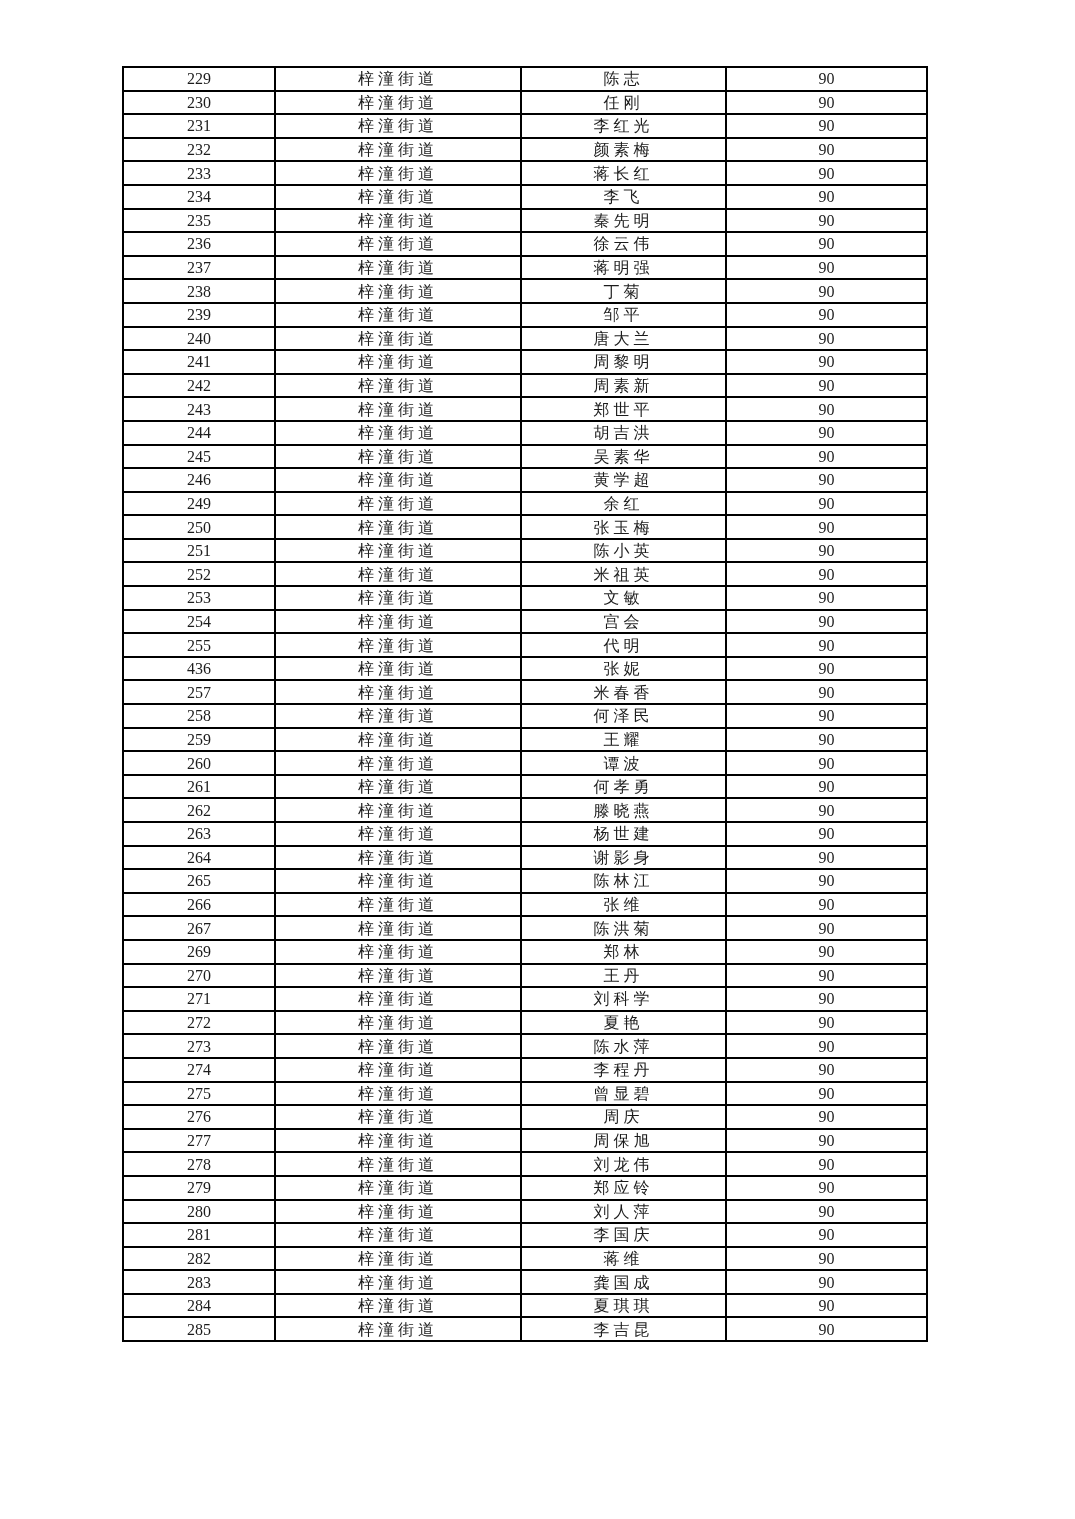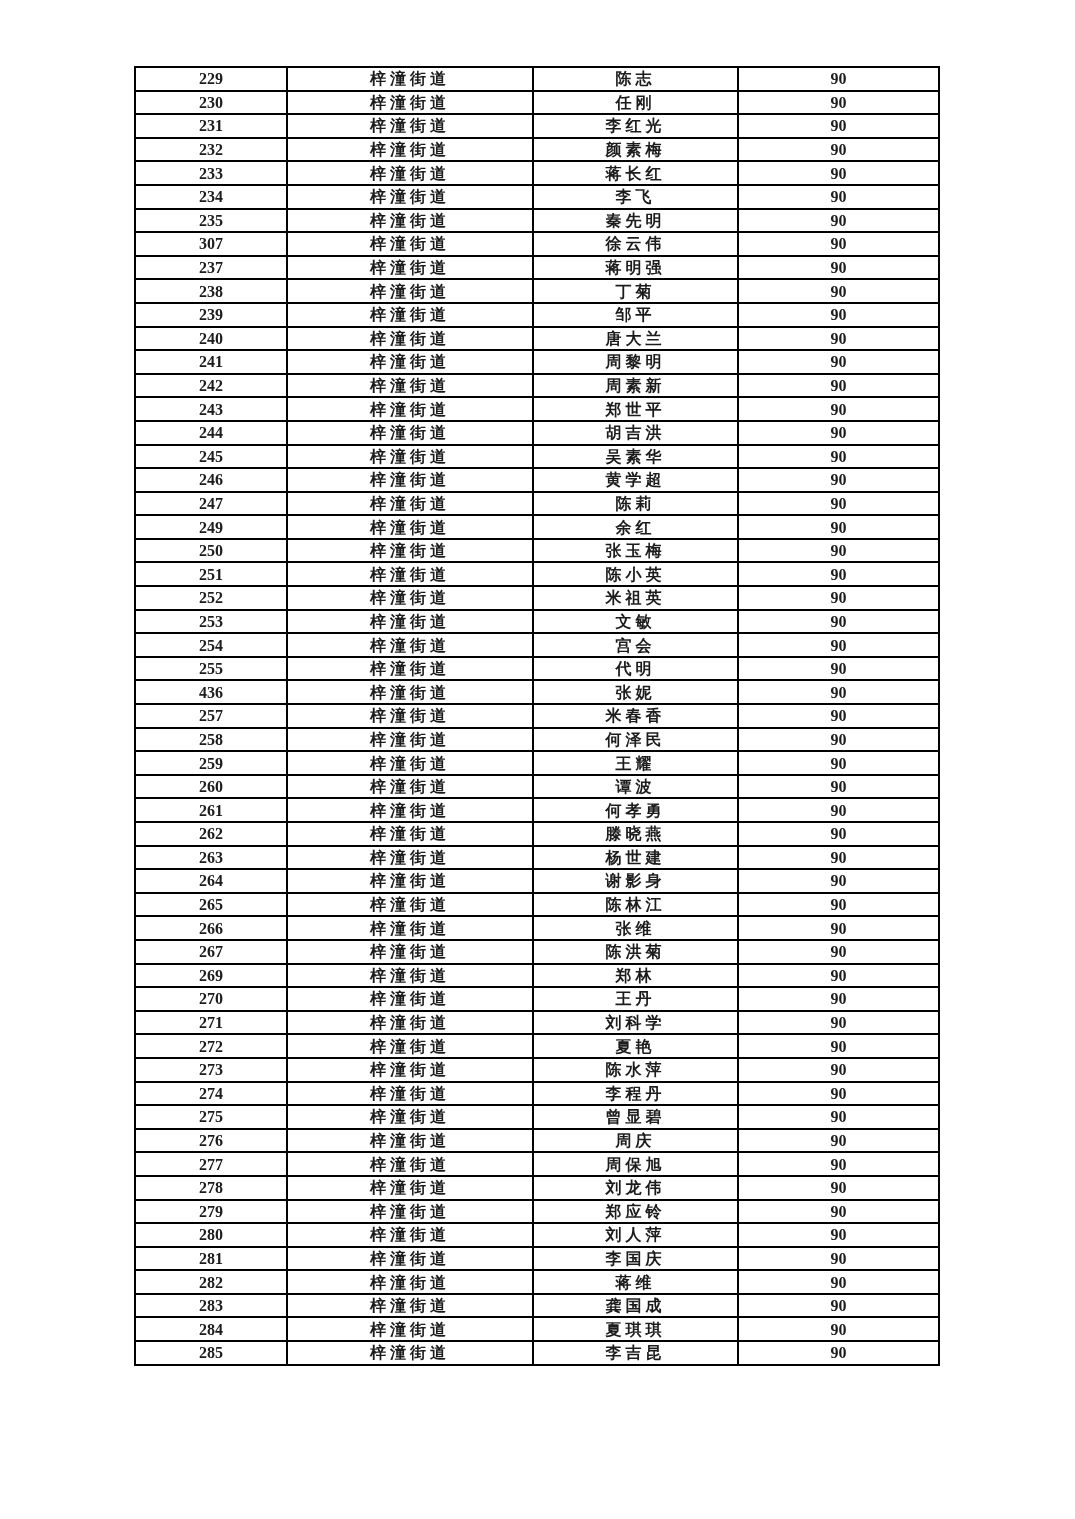--- a/index.html
+++ b/index.html
@@ -11,26 +11,25 @@
     position: relative;
     width: 1075px;
     height: 1519px;
     background: #ffffff;
     overflow: hidden;
     font-family: "Liberation Serif", "DejaVu Serif", serif;
     color: #1c1c1c;
   }
   table.roster {
     position: absolute;
-    left: 134px;
+    left: 122px;
     top: 66px;
     width: 800px;
     border-collapse: collapse;
     table-layout: fixed;
-    font-weight: bold;
   }
   table.roster td {
     border: 2px solid #000000;
     text-align: center;
     vertical-align: middle;
     padding: 0;
     height: 21.6px;
     font-size: 16px;
     line-height: 21px;
     overflow: hidden;
@@ -90,21 +89,21 @@
   </tr>
 
   <tr>
     <td class="col-index">235</td>
     <td class="col-street">梓潼街道</td>
     <td class="col-name">秦先明</td>
     <td class="col-score">90</td>
   </tr>
 
   <tr>
-    <td class="col-index">307</td>
+    <td class="col-index">236</td>
     <td class="col-street">梓潼街道</td>
     <td class="col-name">徐云伟</td>
     <td class="col-score">90</td>
   </tr>
 
   <tr>
     <td class="col-index">237</td>
     <td class="col-street">梓潼街道</td>
     <td class="col-name">蒋明强</td>
     <td class="col-score">90</td>
@@ -166,26 +165,20 @@
     <td class="col-score">90</td>
   </tr>
 
   <tr>
     <td class="col-index">246</td>
     <td class="col-street">梓潼街道</td>
     <td class="col-name">黄学超</td>
     <td class="col-score">90</td>
   </tr>
 
-  <tr>
-    <td class="col-index">247</td>
-    <td class="col-street">梓潼街道</td>
-    <td class="col-name">陈莉</td>
-    <td class="col-score">90</td>
-  </tr>
 
 
   <tr>
     <td class="col-index">249</td>
     <td class="col-street">梓潼街道</td>
     <td class="col-name">余红</td>
     <td class="col-score">90</td>
   </tr>
 
   <tr>

